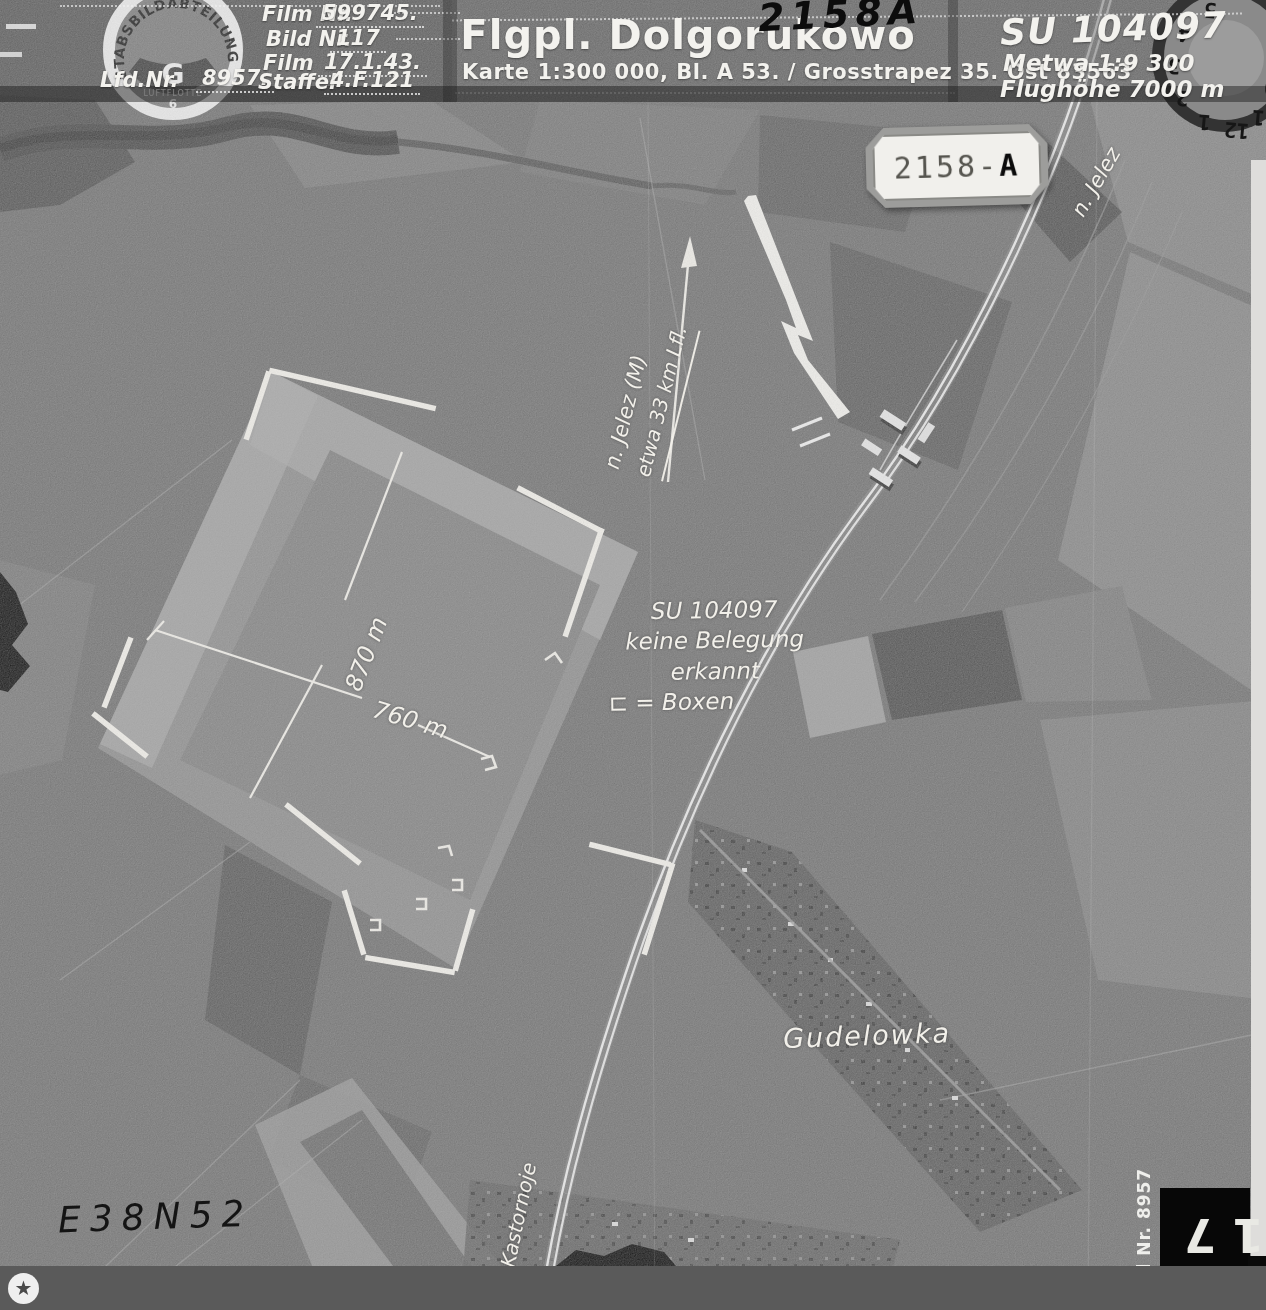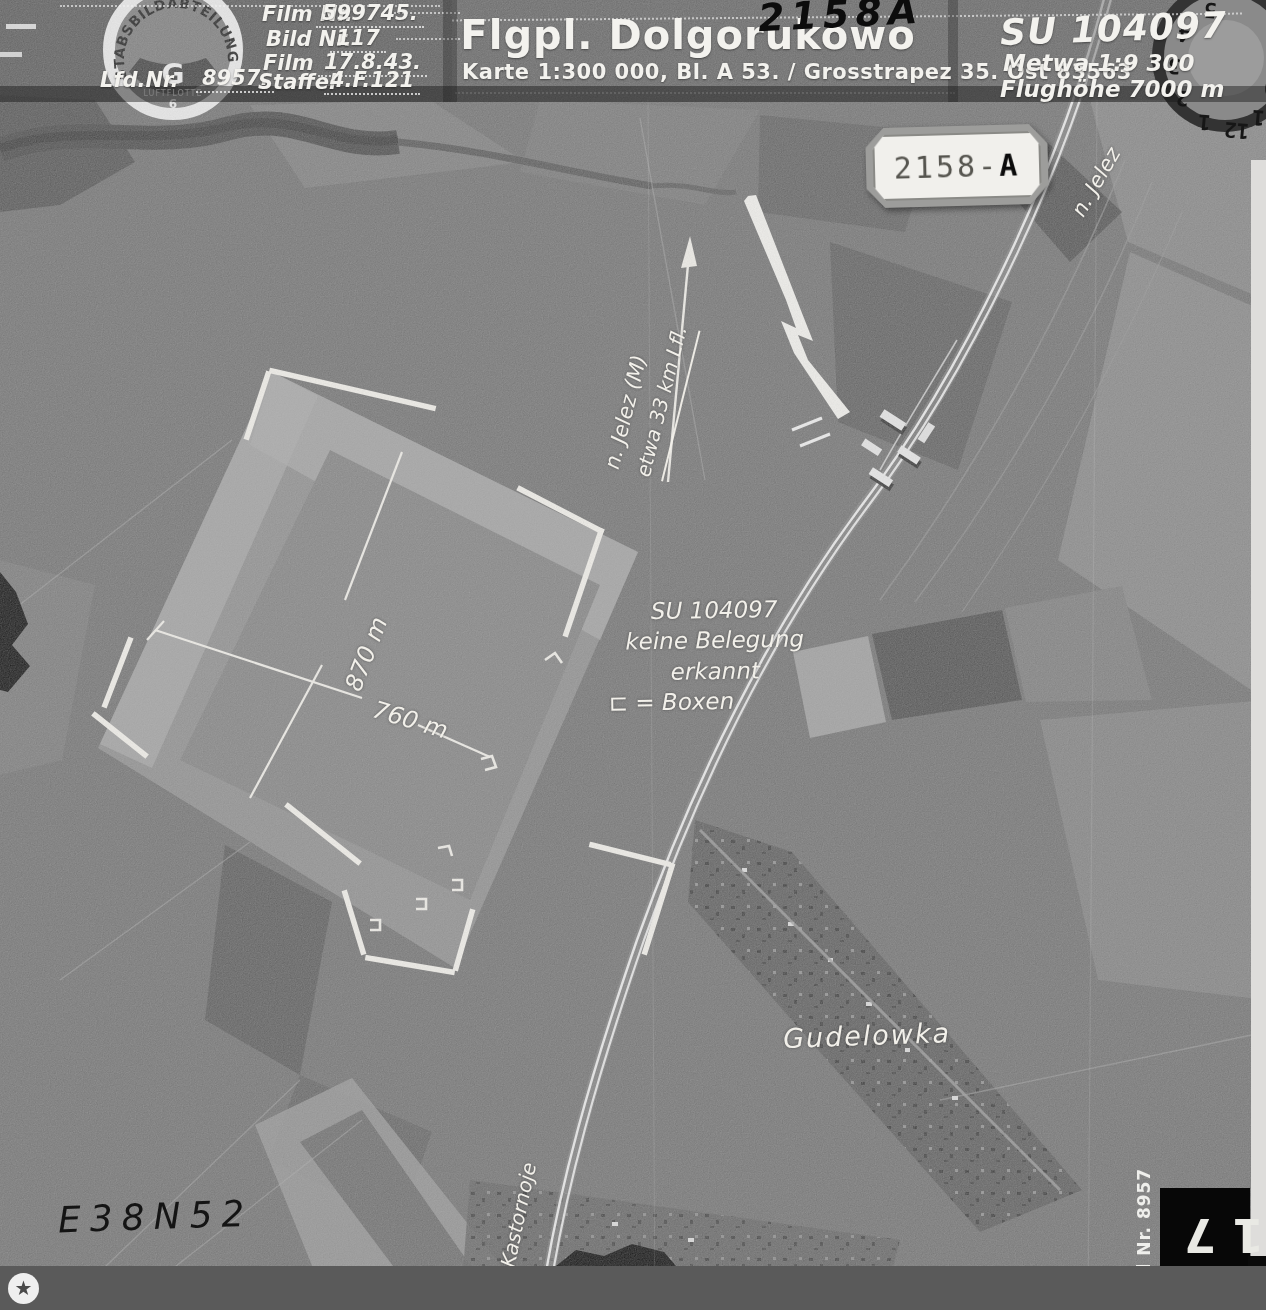--- a/index.html
+++ b/index.html
@@ -283,21 +283,21 @@
   <div class="dotline" style="left:396px; top:38px; width:64px;"></div>
   <div class="shadow-band" style="left:0; top:86px; width:1266px; height:16px;"></div>
   <div class="seam" style="left:443px; top:0; width:14px; height:102px;"></div>
   <div class="seam" style="left:948px; top:0; width:10px; height:102px;"></div>
 
   <div class="abs stamp-white hdr-label" style="left:262px; top:2px;">Film Nr.</div>
   <div class="abs stamp-white hdr-value" style="left:316px; top:1px;">599745.</div>
   <div class="abs stamp-white hdr-label" style="left:266px; top:27px;">Bild Nr.</div>
   <div class="abs stamp-white hdr-value" style="left:330px; top:26px;">117</div>
   <div class="abs stamp-white hdr-label" style="left:263px; top:51px;">Film</div>
-  <div class="abs stamp-white hdr-value" style="left:318px; top:50px;">17.8.43.</div>
+  <div class="abs stamp-white hdr-value" style="left:318px; top:50px;">17.1.43.</div>
   <div class="abs stamp-white hdr-label" style="left:100px; top:68px;">Lfd.Nr.</div>
   <div class="abs stamp-white hdr-value" style="left:196px; top:66px;">8957.</div>
   <div class="abs stamp-white hdr-label" style="left:258px; top:70px;">Staffel</div>
   <div class="abs stamp-white hdr-value" style="left:324px; top:68px;">4.F.121</div>
 
   <div class="abs stamp-white title" style="left:458px; top:12px; width:460px;">Flgpl. Dolgorukowo</div>
   <div class="abs stamp-white subtitle" style="left:462px; top:60px;">Karte 1:300 000, Bl. A 53. / Grosstrapez 35. Ost 83563</div>
 
   <div class="abs handwritten-top" style="left:758px; top:-8px;">2158A</div>
 

